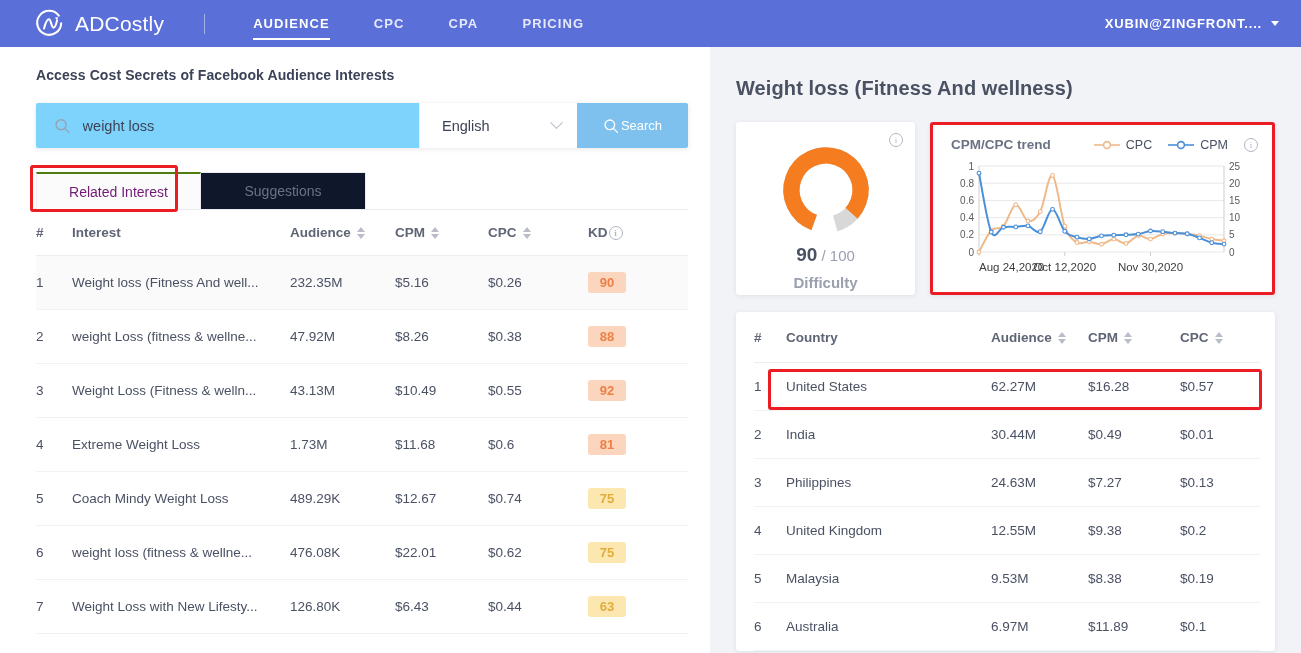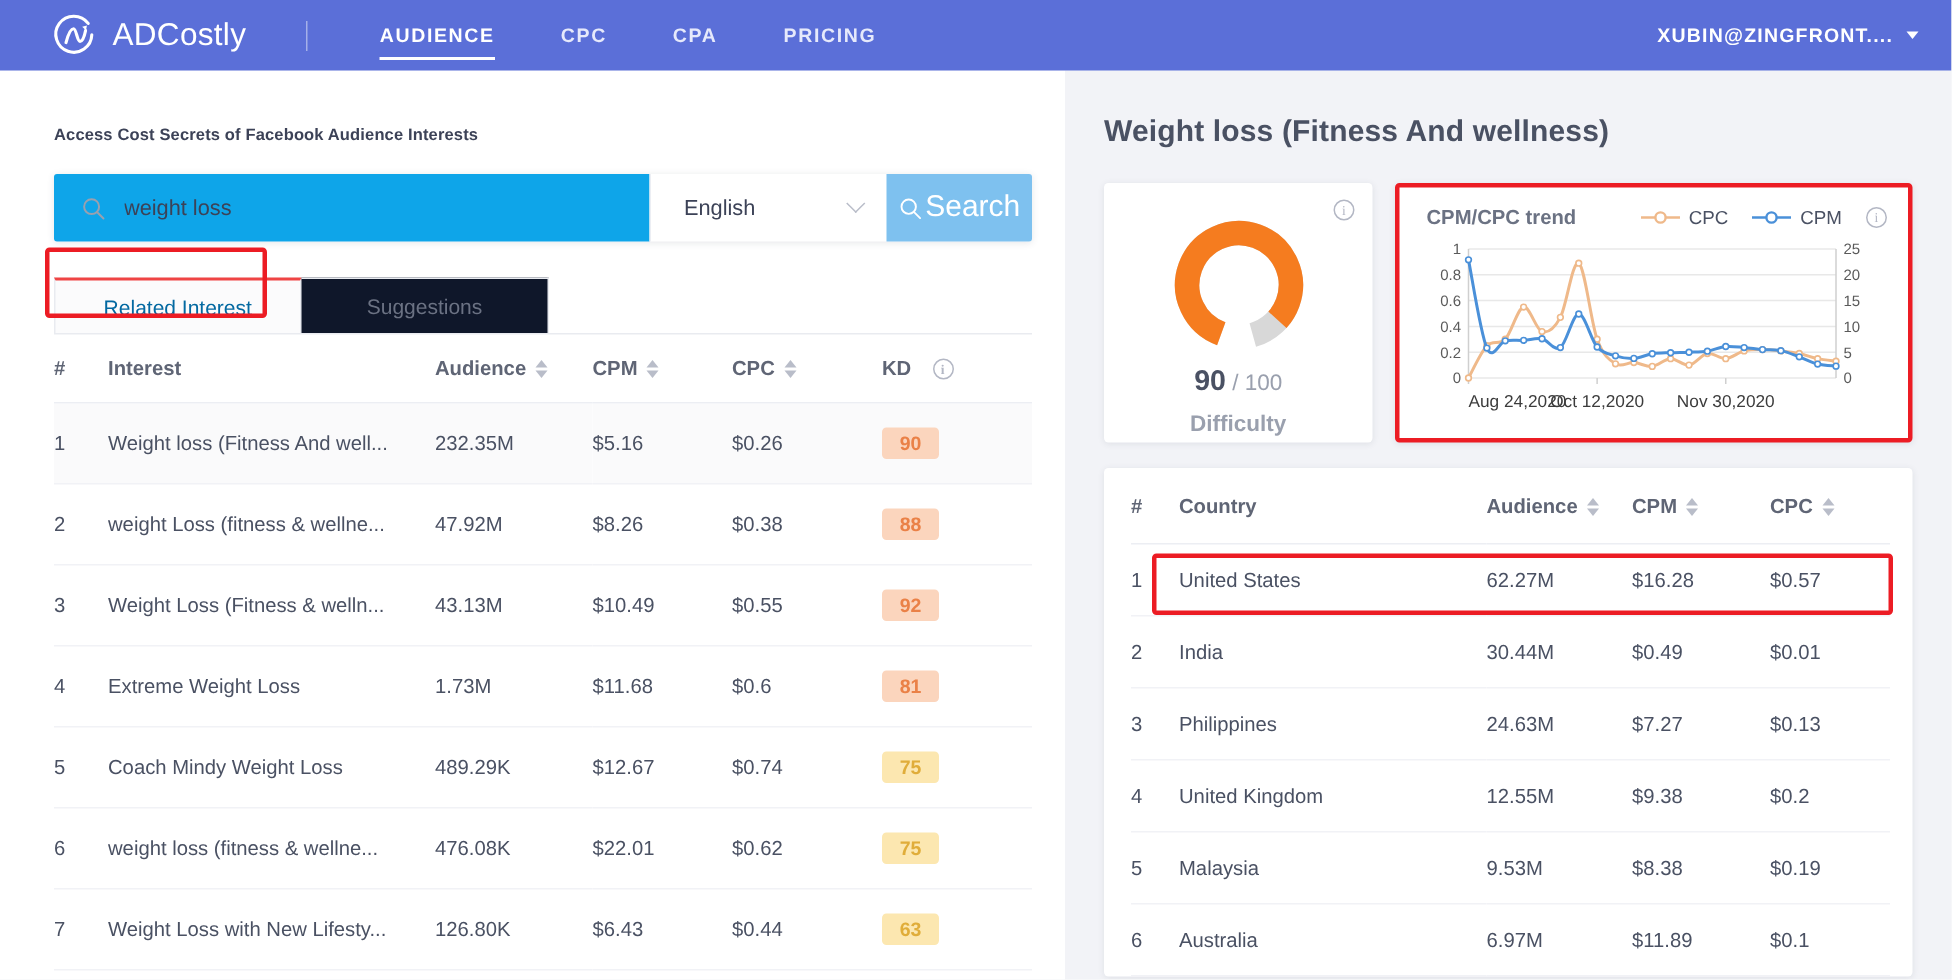--- a/index.html
+++ b/index.html
@@ -81,42 +81,42 @@
   }
   .right-pane {
     flex: 1;
     background: #f2f3f7;
     padding: 0 26px 0 26px;
     overflow: hidden;
   }
 
   
   .left-title {
-    font-size: 11px;
+    font-size: 14px;
     font-weight: bold;
     color: #3c4257;
-    margin-top: 37px;
+    margin-top: 20px;
     letter-spacing: .1px;
   }
   .searchrow {
     margin-top: 20px;
     height: 45px;
     display: flex;
     border-radius: 2px;
     box-shadow: 0 1px 5px rgba(60,66,87,.13);
     background: #ffffff;
     position: relative;
     width: 652px;
   }
   .search-field {
     flex: 1;
     display: flex; align-items: center;
     padding-left: 18px;
     gap: 12px;
-    background: #0ea5e9;
+    background: #7dd3fc;
     border-radius: 2px 0 0 2px;
     min-width: 0;
   }
   .search-input {
     border: none; outline: none;
     font-size: 14.5px;
     color: #3c4257;
     font-family: "Liberation Sans", sans-serif;
     width: 100%;
     background: transparent;
@@ -132,26 +132,26 @@
     color: #3c4257;
     cursor: pointer;
   }
   .chev {
     width: 9px; height: 9px;
     border-right: 1.6px solid #b9bdc9;
     border-bottom: 1.6px solid #b9bdc9;
     transform: rotate(45deg) translate(-2px,-2px);
   }
   .search-btn {
-    width: 97px;
+    width: 111px;
     background: #7ec1ef;
     color: #ffffff;
     display: flex; align-items: center; justify-content: center;
     gap: 2px;
-    font-size: 20px;
+    font-size: 13px;
     cursor: pointer;
     border-radius: 0 2px 2px 0;
   }
   
   .anno-search {
     position: absolute;
     left: 30px; top: 118px;
     width: 148px; height: 47px;
     border: 3px solid #ec1c24;
     border-radius: 3px;
@@ -171,22 +171,22 @@
     display: flex; align-items: center; justify-content: center;
     font-size: 14px;
     color: #6b7283;
     background: #fbfbfc;
     border: 1px solid #e9ebf0;
     border-bottom: none;
     cursor: pointer;
   }
   .tab + .tab { border-left: none; background: #0f172a; }
   .tab.active {
-    color: #0369a1;
-    border-top: 2px solid #ef4444;
+    color: #701a75;
+    border-top: 2px solid #4d7c0f;
     background: #fbfbfc;
   }
 
   
   table { border-collapse: collapse; width: 100%; }
   .interest-table { width: 652px; table-layout: fixed; }
   .interest-table th {
     font-size: 13.5px;
     color: #5f6575;
     font-weight: bold;
@@ -434,21 +434,21 @@
           <th class="c-cpc">
             <span class="th-sort">
               <span>CPC</span>
               <span class="sorticon">
                   <i class="up"></i>
                   <i class="down"></i>
                 </span>
             </span>
           </th>
           <th class="c-kd">
-            <span class="th-sort" style="gap:14px;">
+            <span class="th-sort" style="gap:1px;">
               <span>KD</span>
               <i class="info-ico">i</i>
             </span>
           </th>
         </tr>
       </thead>
       <tbody>
           <tr class="row-hl">
             <td class="c-num">1</td>
             <td class="c-name">Weight loss (Fitness And well...</td>

